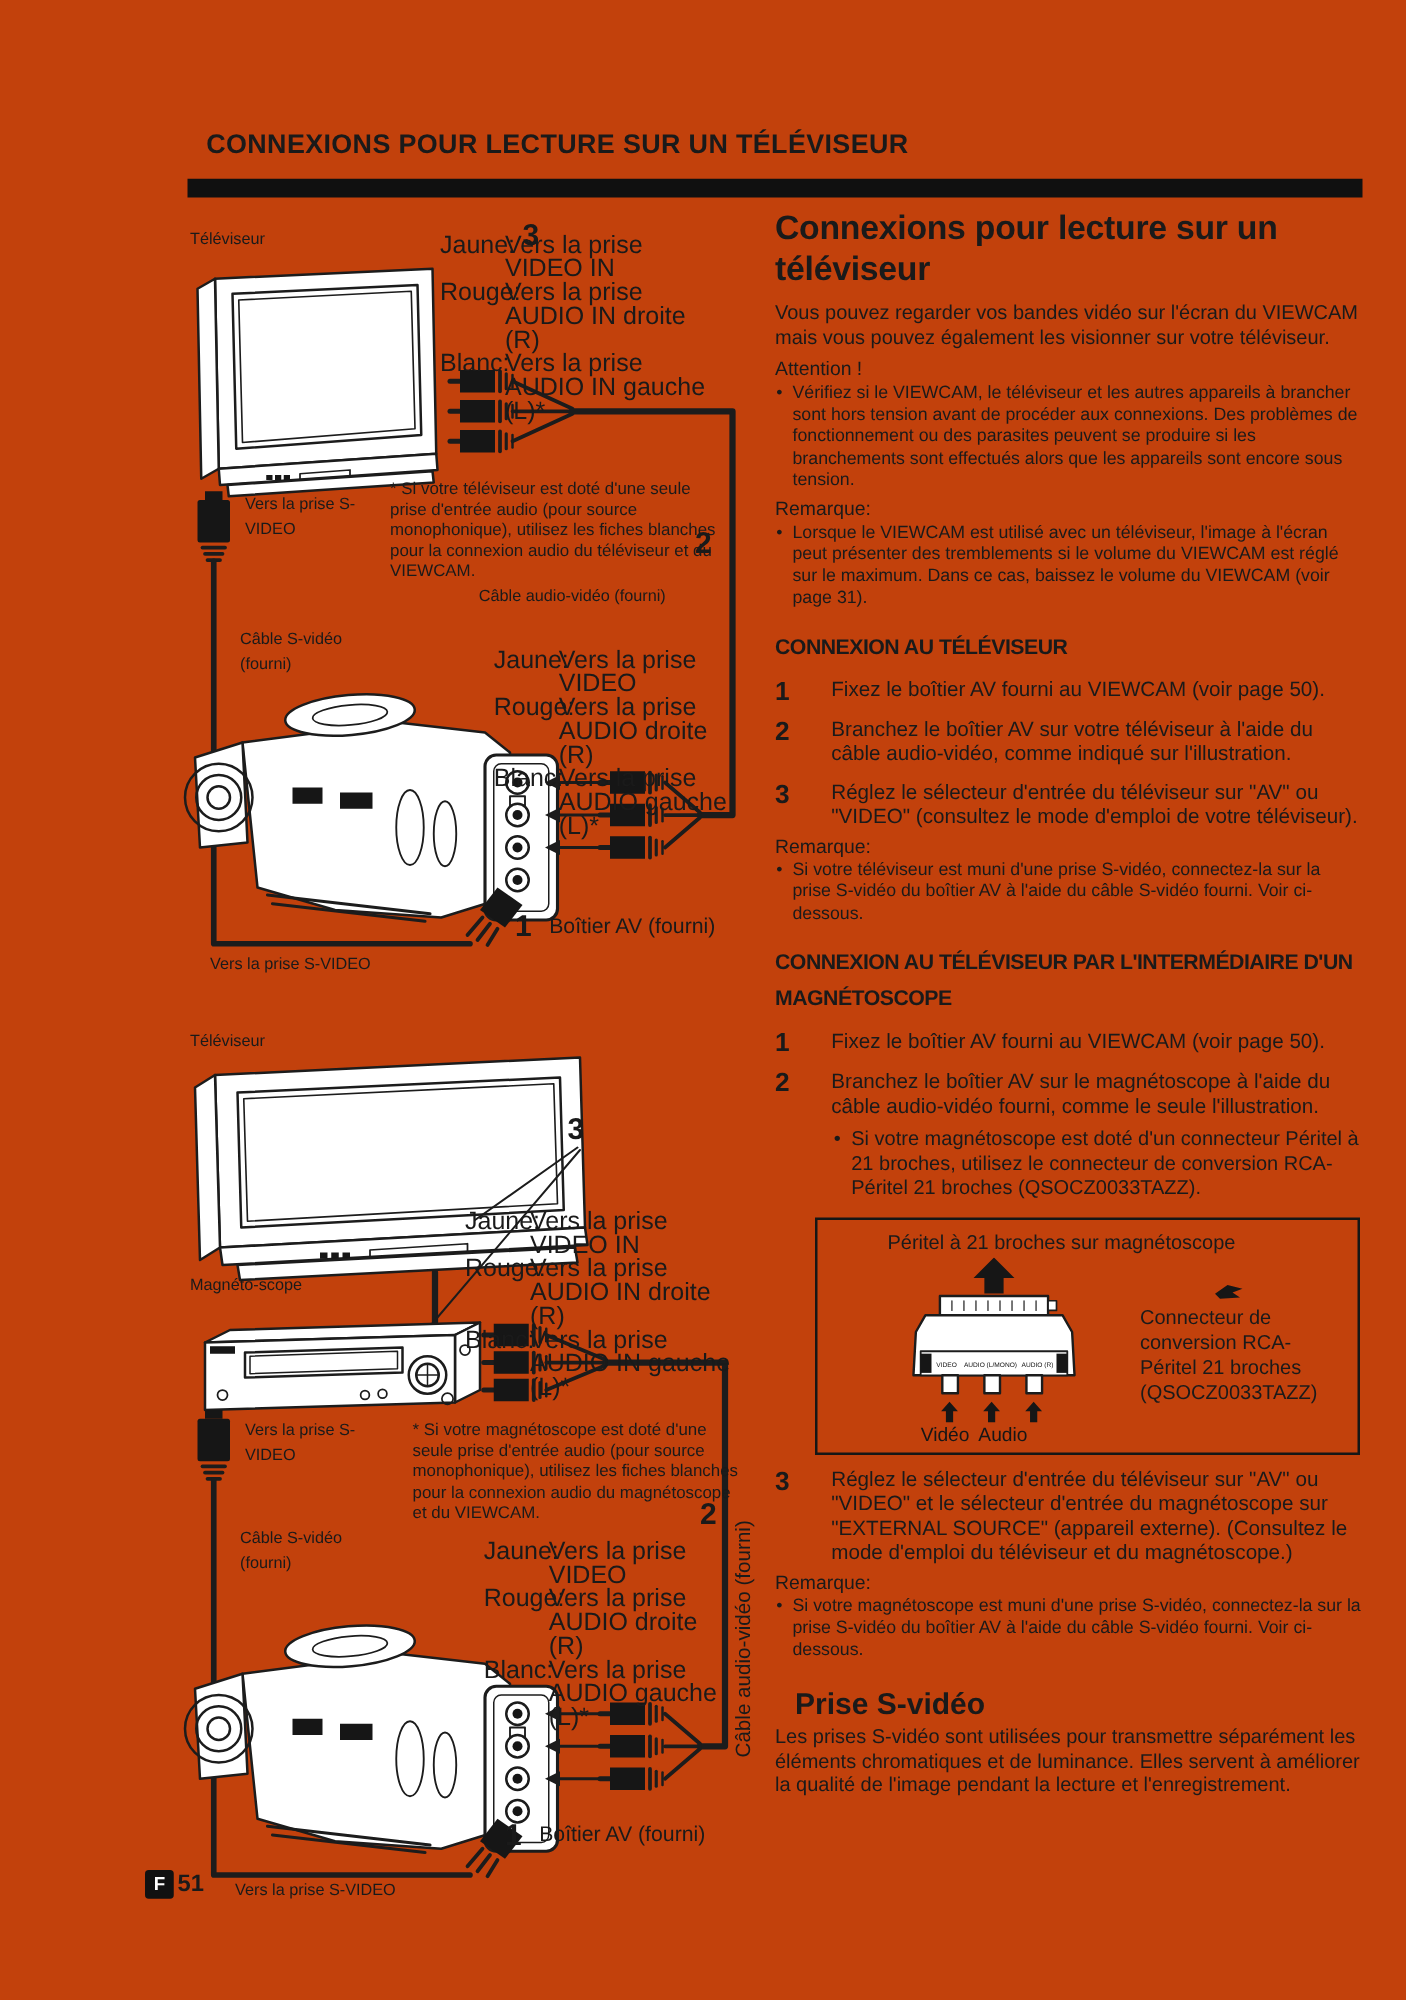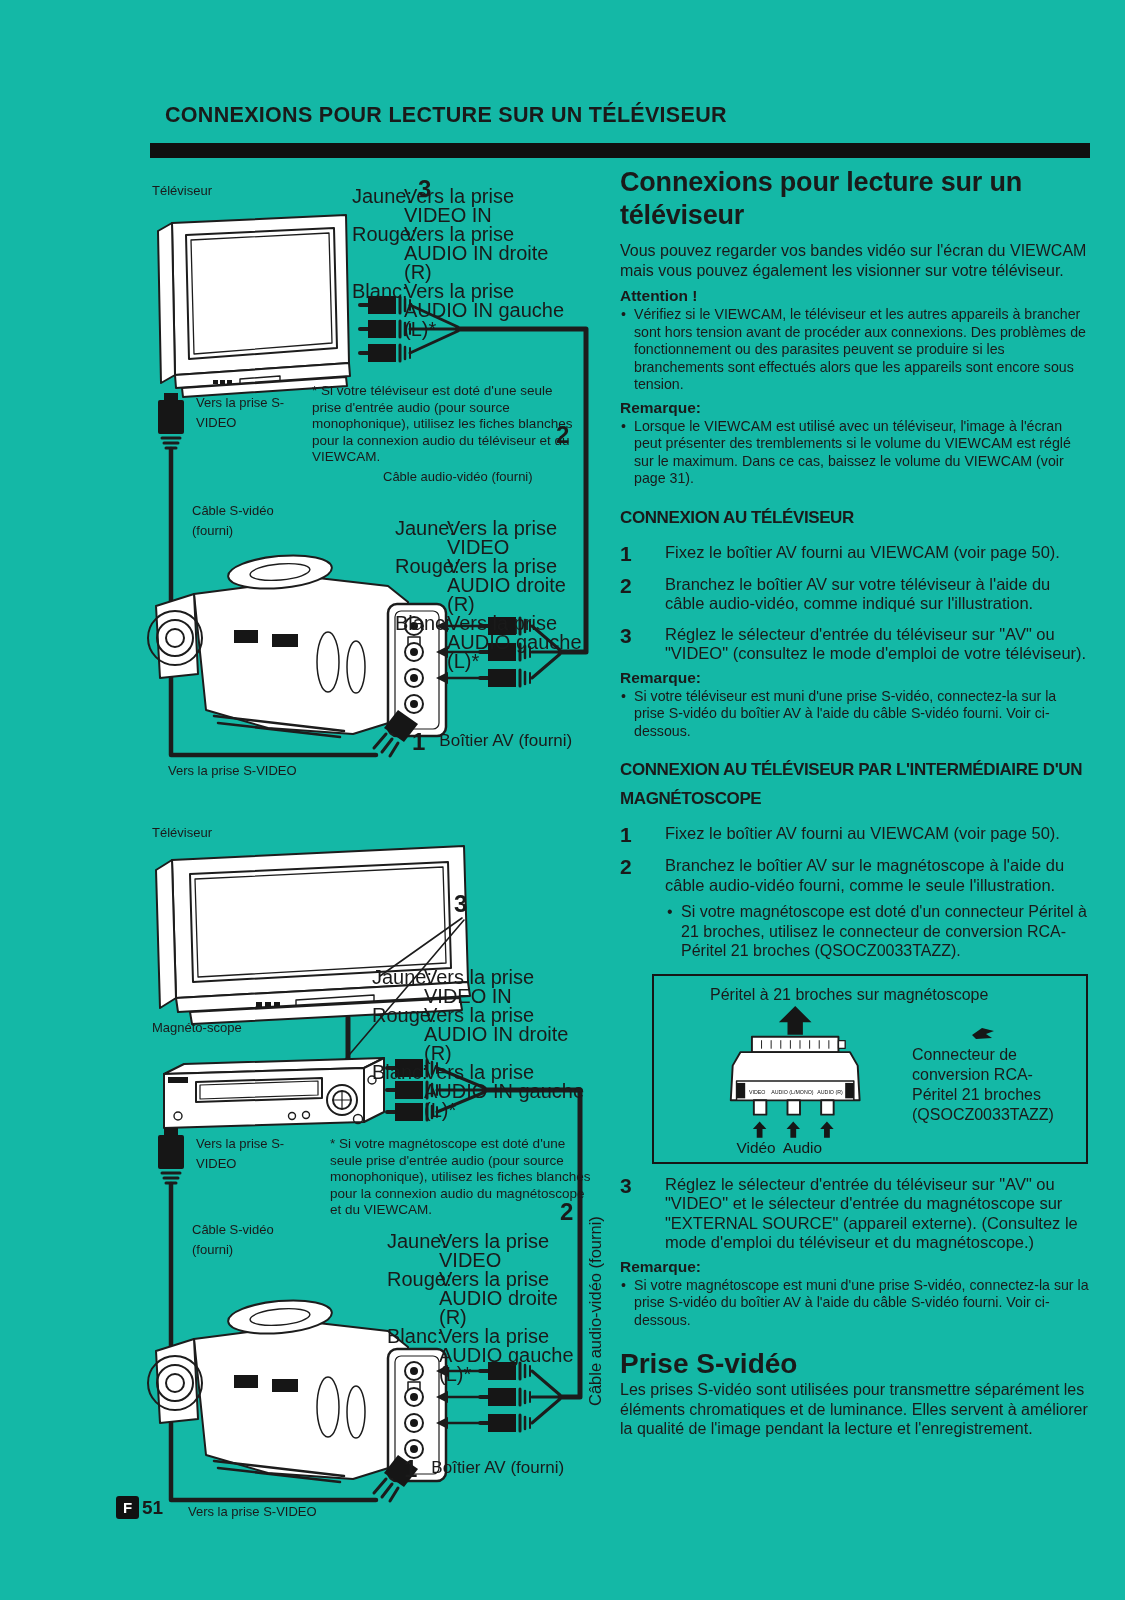--- a/index.html
+++ b/index.html
@@ -1,16 +1,16 @@
 <!DOCTYPE html>
 <html><head>
 <meta charset="utf-8">
 <style>
   html,body{margin:0;padding:0;background:#e8e8e8}
-  .page{position:relative;width:1125px;height:1600px;background:#14b8a6;overflow:hidden;
+  .page{position:relative;width:1125px;height:1600px;background:#c2410c;overflow:hidden;
         font-family:"Liberation Sans",sans-serif;color:#1a1a1a;margin:0 auto}
   .hdr-title{position:absolute;left:165px;top:103px;font-size:21.5px;font-weight:bold;letter-spacing:.3px}
   .hdr-bar{position:absolute;left:150px;top:143px;width:940px;height:15px;background:#101010}
 
   .diag{position:absolute}
   .d1{left:140px;top:175px;width:465px;height:643px}
   .d2{left:140px;top:818px;width:465px;height:712px}
   .diag svg.art{position:absolute;left:0;top:0}
   .ink{stroke:#1c1c1c;fill:none;stroke-width:2;stroke-linejoin:round;stroke-linecap:round}
 
@@ -34,25 +34,25 @@
        transform:rotate(-90deg);transform-origin:0 0}
 
   .pagemark{position:absolute;left:116px;top:1496px;display:flex;align-items:center}
   .picon{width:23px;height:23px;background:#111;color:#fff;font-weight:bold;font-size:15px;
          display:flex;align-items:center;justify-content:center;border-radius:3px}
   .pnum{font-size:19px;font-weight:bold;margin-left:3px}
 
   .rcol{position:absolute;left:620px;top:166px;width:470px}
   .rcol h1{font-size:27px;line-height:33px;margin:0 0 9px;letter-spacing:-.2px}
   .rcol p.lead{font-size:16px;line-height:19.5px;margin:0 0 7px}
-  .nlabel{font-size:15.5px;font-weight:bold;margin:5px 0 1px}
+  .nlabel{font-size:15.5px;font-weight:normal;margin:5px 0 1px}
   .nbullet{position:relative;font-size:14.2px;line-height:17.5px;padding-left:14px}
   .nbullet::before{content:"\2022";position:absolute;left:1px}
   .rcol h2{font-size:17px;line-height:29px;margin:15px 0 0;letter-spacing:-.4px}
-  .rcol h2.svh{font-size:28px;margin:20px 0 2px;letter-spacing:0}
+  .rcol h2.svh{font-size:24px;margin:20px 16px 2px;letter-spacing:0}
   .step{display:flex;margin-top:11px}
   .snum{width:45px;flex:none;font-size:21px;font-weight:bold;line-height:21px}
   .stext{font-size:16.5px;line-height:19.5px}
   .sbullet{position:relative;margin-top:7px;padding-left:16px;font-size:16px;line-height:19.5px}
   .sbullet::before{content:"\2022";position:absolute;left:2px}
   .pbox{box-sizing:border-box;border:2px solid #161616;width:436px;margin:13px 0 0 32px;padding:10px 24px 6px 10px}
   .pbox-cap{font-size:16px;margin:0 0 2px 46px}
   .pbox-flex{display:flex}
   .pbox-flex svg.adapter{flex:none;margin-left:30px}
   .pbox-note{width:212px;margin-top:20px;margin-left:6px}

